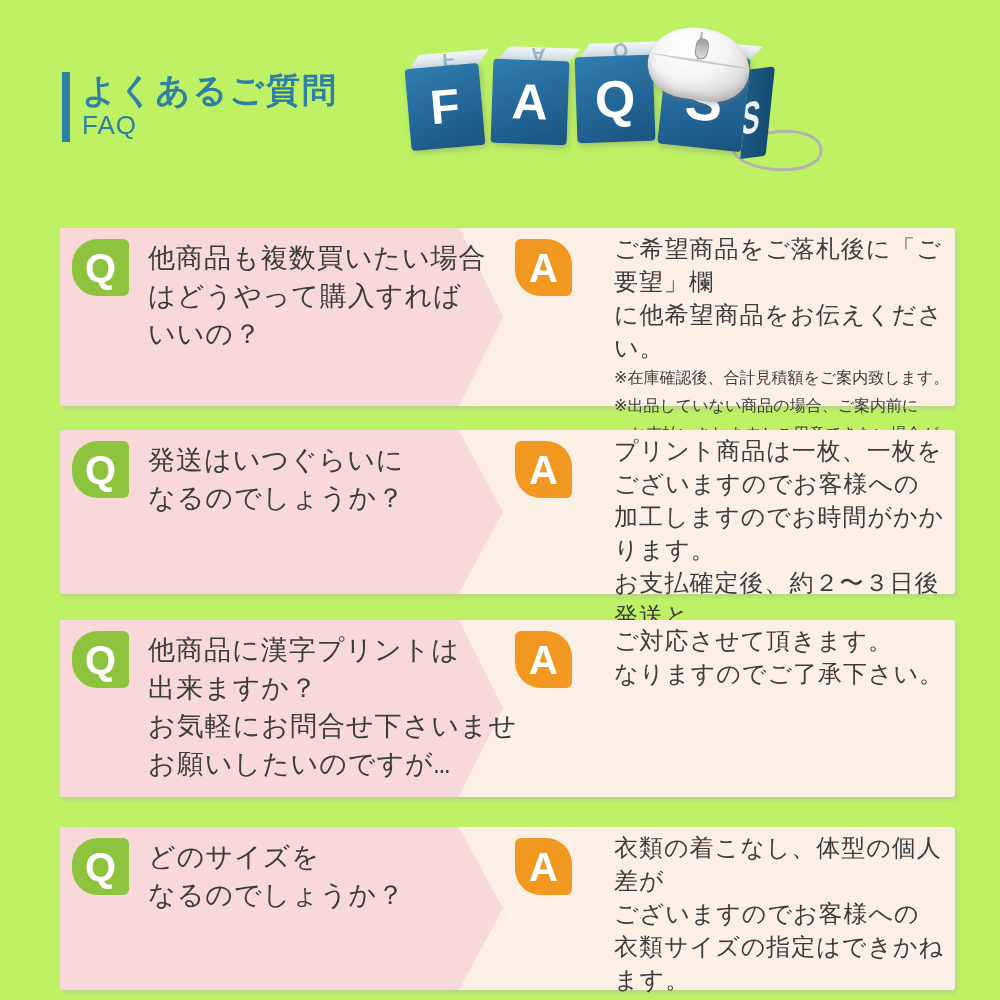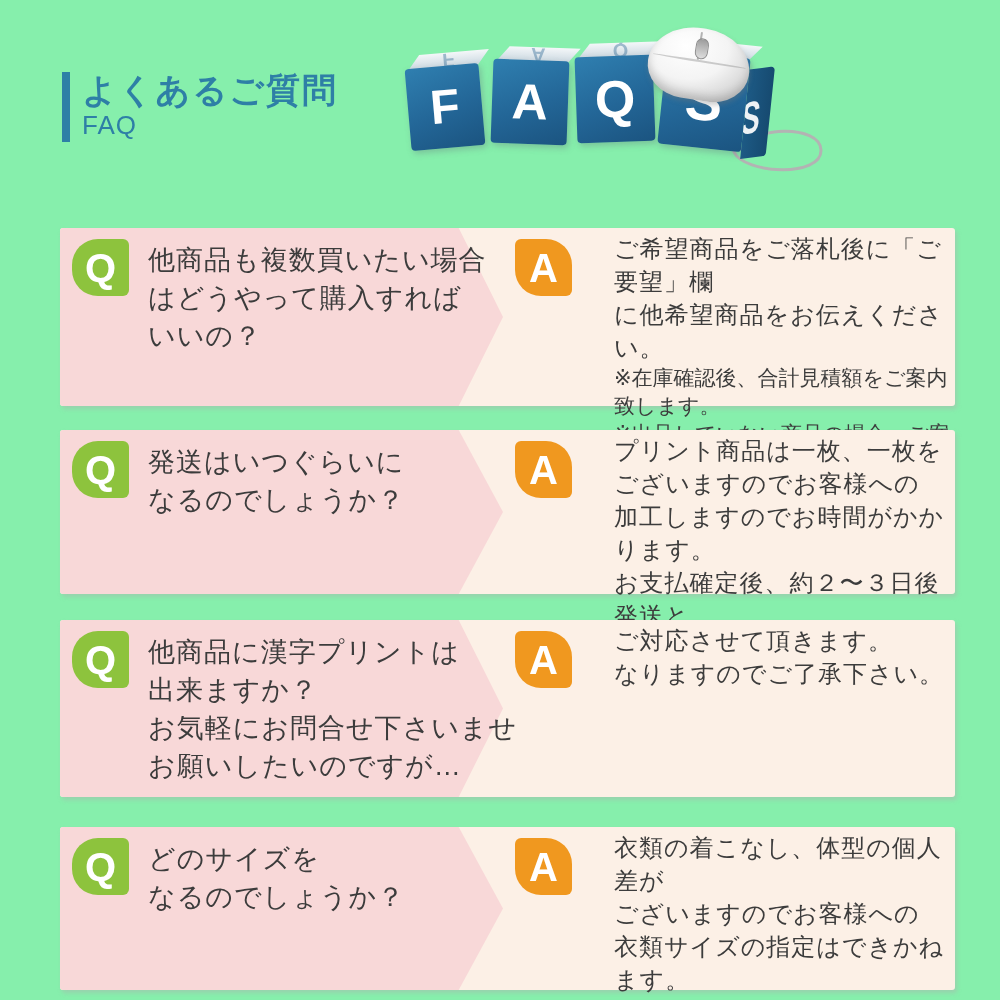--- a/index.html
+++ b/index.html
@@ -1,18 +1,18 @@
 <!DOCTYPE html>
 <html><head>
 <meta charset="utf-8">
 <style>
   * { margin:0; padding:0; box-sizing:border-box; }
   html,body { background:#ffffff; }
   body { font-family:"Liberation Sans","DejaVu Sans",sans-serif; color:#3c3c3c; }
-  #root { position:relative; width:1000px; height:1000px; background:#86efac; overflow:hidden; }
+  #root { position:relative; width:1000px; height:1000px; background:#bef264; overflow:hidden; }
 
   
   .hdr-bar { position:absolute; left:62px; top:72px; width:8px; height:70px; background:#2e7fa6; }
   .hdr-title { position:absolute; left:82px; top:68px; font-size:34px; font-weight:bold; color:#2e7fa6; letter-spacing:2px; }
   .hdr-sub { position:absolute; left:82px; top:110px; font-size:26px; font-weight:normal; color:#2e7fa6; letter-spacing:1px; }
 
   
   .graphic { position:absolute; left:398px; top:40px; width:450px; height:400px; }
   .blocks { position:absolute; left:0; top:0; width:450px; height:170px; }
   .cube { position:absolute; }
@@ -56,24 +56,24 @@
   .faq-row { position:absolute; left:60px; width:895px; background:#fcf0e6;
     border-radius:3px; box-shadow:2px 3px 4px rgba(175,175,175,.45); }
   .q-panel { position:absolute; left:0; top:0; height:100%; width:443px; background:#f8d8d8;
     clip-path:polygon(0 0, 90% 0, 100% 50%, 90% 100%, 0 100%);
     border-radius:3px 0 0 3px; }
   .badge { position:absolute; width:57px; height:57px; display:flex; align-items:center;
     justify-content:center; color:#ffffff; font-size:40px; font-weight:bold; line-height:1; }
   .q-badge { left:12px; top:11px; background:#8dc33d; border-radius:26px 6px 6px 26px; }
   .a-badge { left:455px; top:11px; background:#f0981f; border-radius:6px 26px 6px 26px; }
   .q-text { position:absolute; left:88px; top:13px; font-size:27px; line-height:38px;
-    color:#3c3c3c; letter-spacing:1px; }
+    color:#3c3c3c; letter-spacing:1px;font-family:Liberation Mono, monospace; }
   .a-text { position:absolute; left:530px; top:4px; font-size:24px; line-height:33px;
     color:#3c3c3c; letter-spacing:1px;margin-left:24px; }
-  .a-note { font-size:21px; line-height:28px; letter-spacing:0; }
+  .a-note { font-size:16px; line-height:28px; letter-spacing:0; }
 </style>
 </head>
 <body>
 
 <div id="root">
 
   <div class="hdr-bar"></div>
   <div class="hdr-title">よくあるご質問</div>
   <div class="hdr-sub">FAQ</div>
 

